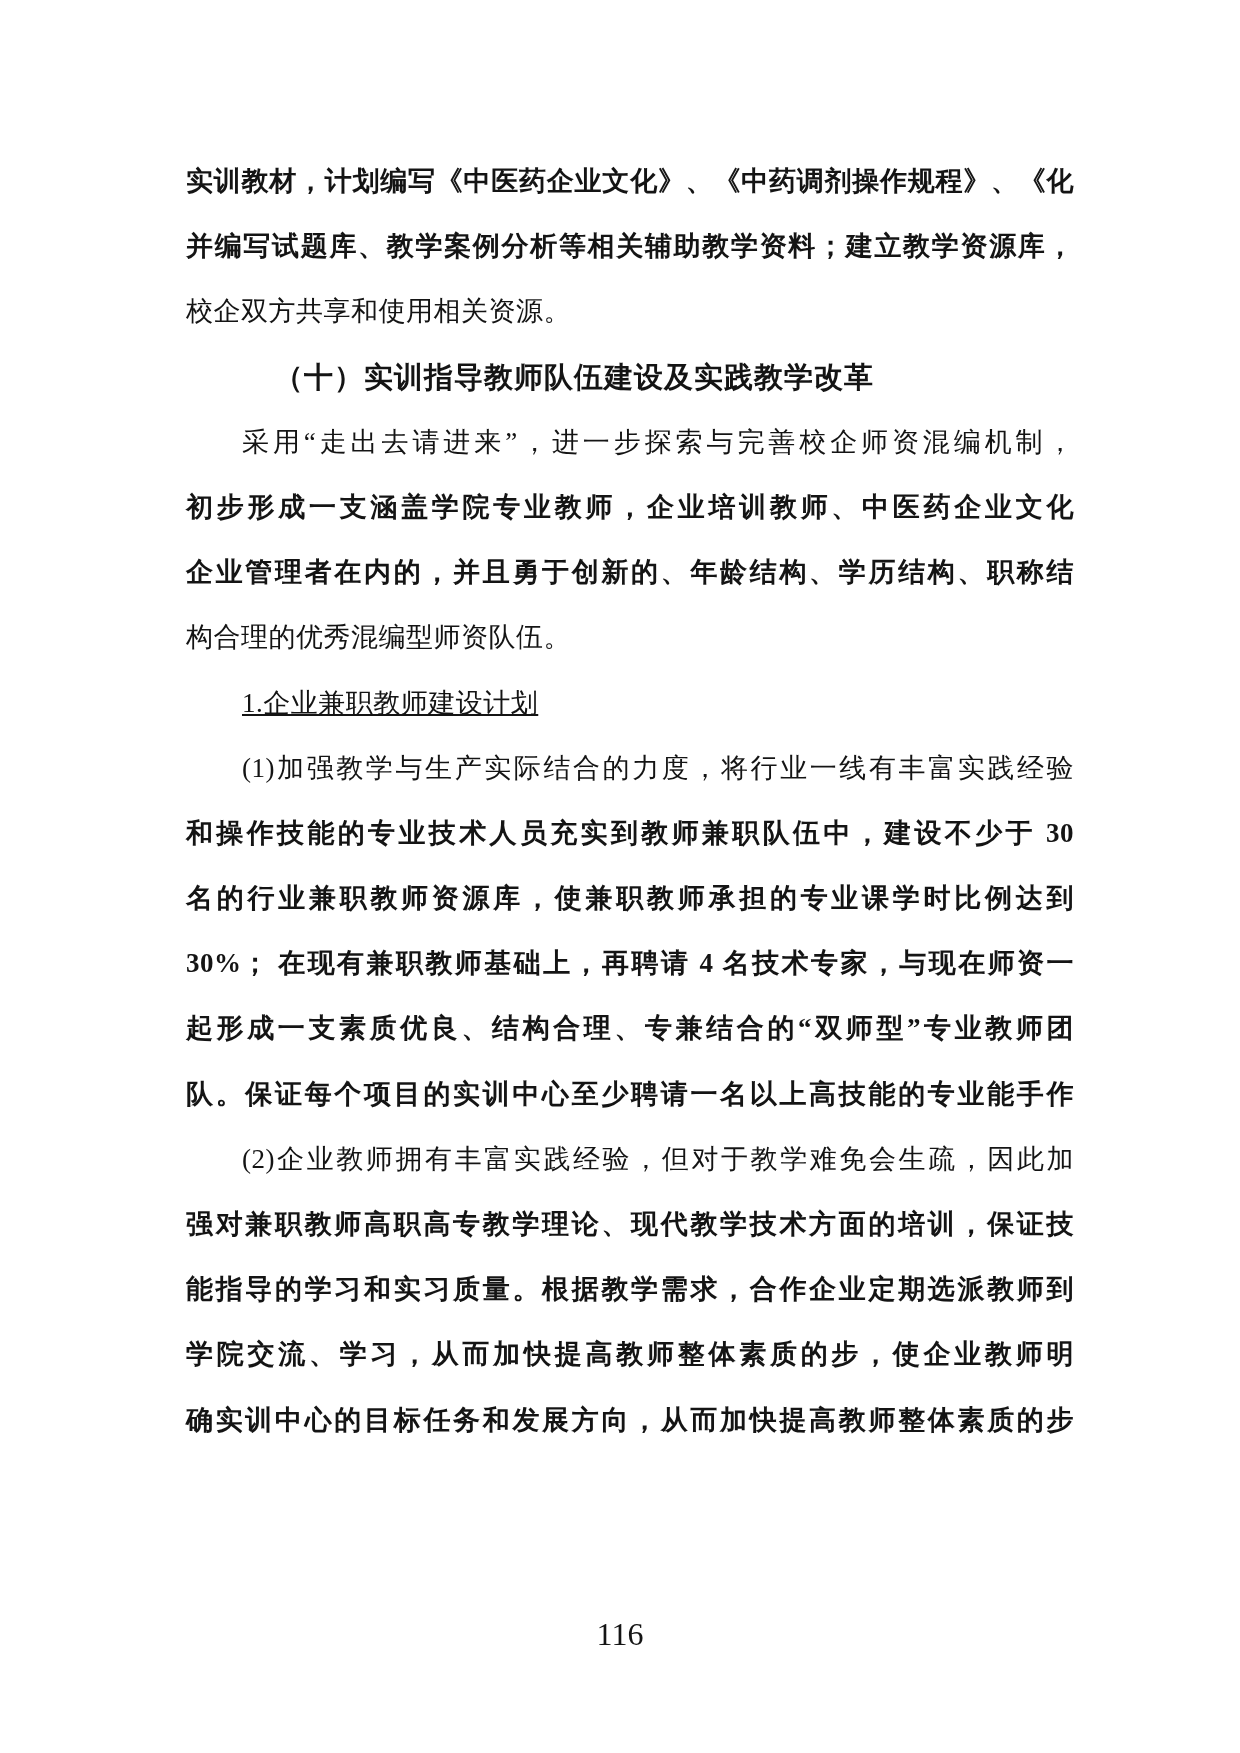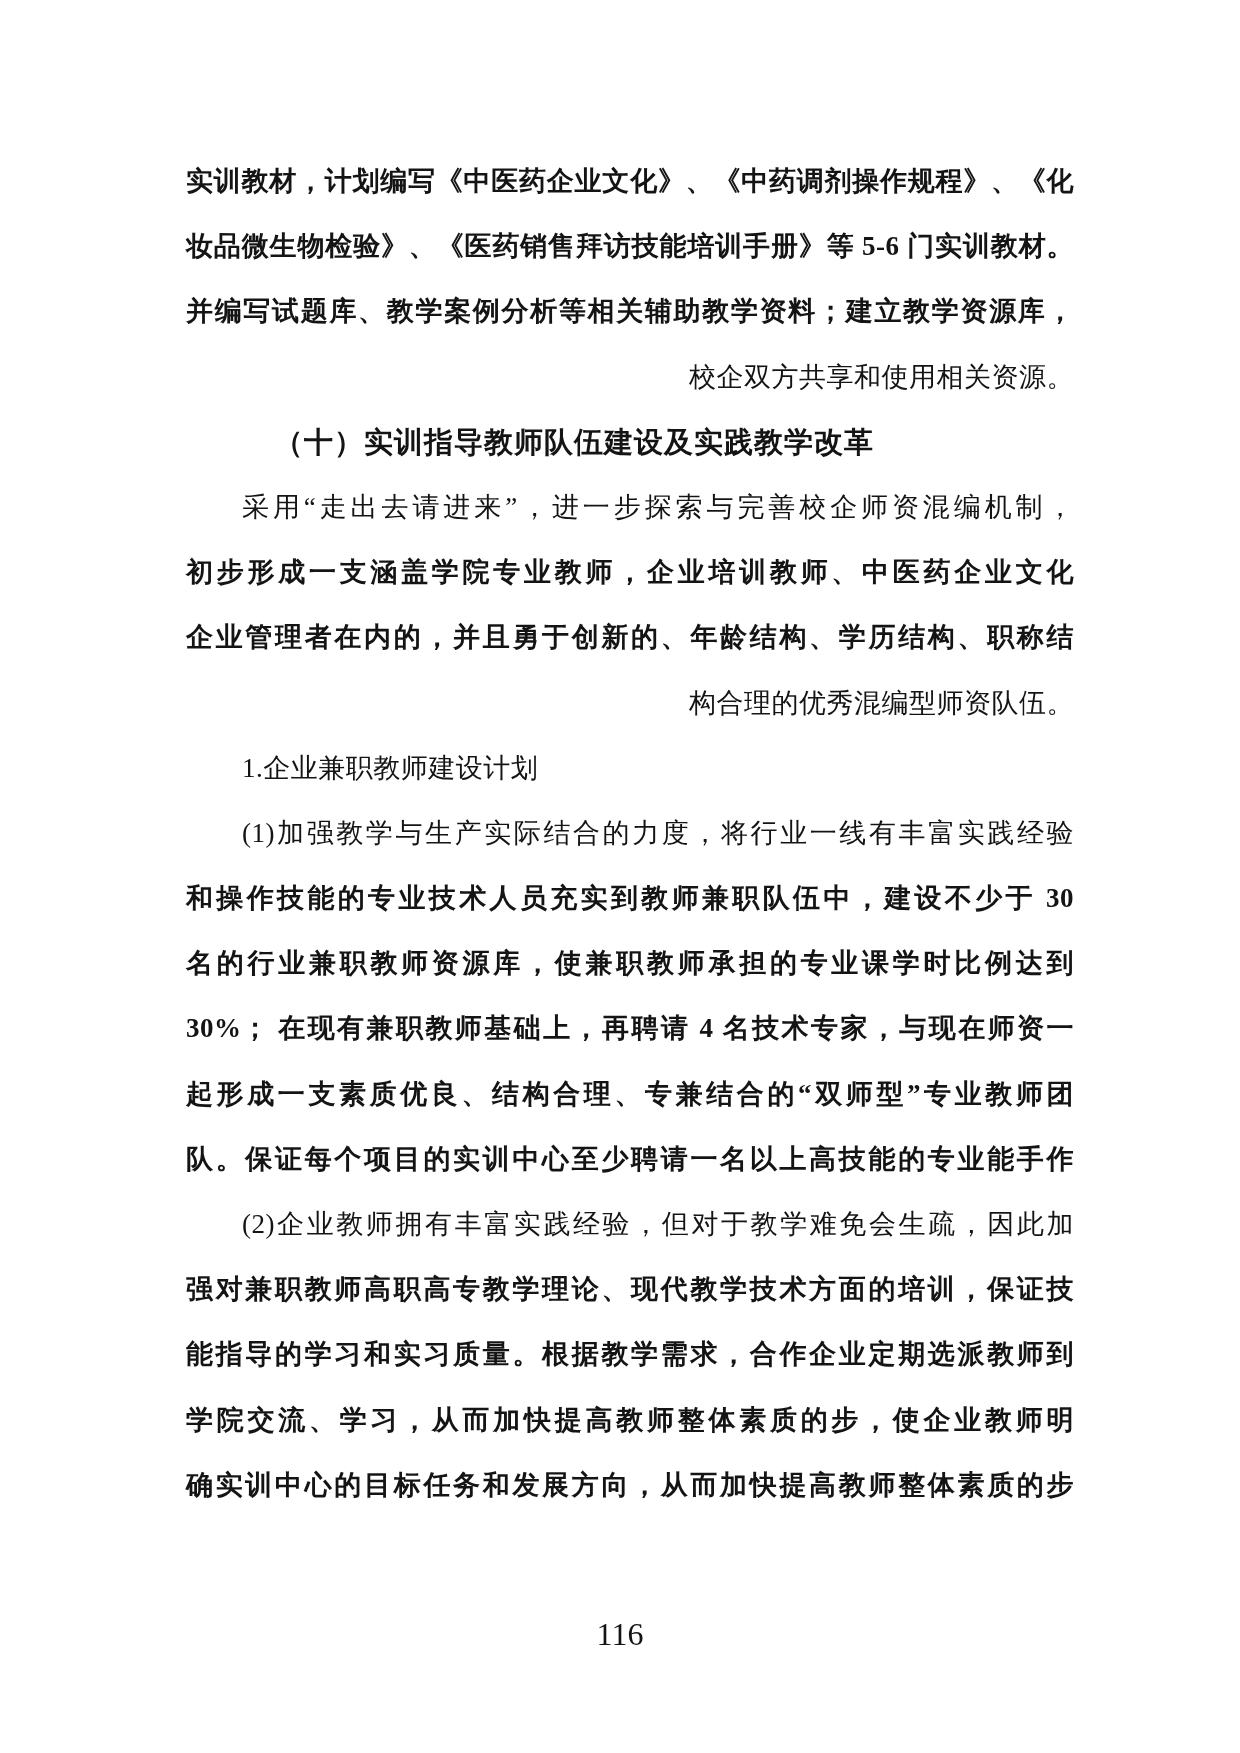--- a/index.html
+++ b/index.html
@@ -30,31 +30,32 @@
     white-space: normal;
     overflow: visible;
   }
   .line.justify {
     text-align: justify;
     text-align-last: justify;
     text-justify: inter-character;
     font-weight: bold;
   }
   .line.left {
-    text-align: right;
+    text-align: left;
   }
   .line.indent-justify {
     text-indent: 56px;
     text-align: justify;
     text-align-last: justify;
     text-justify: inter-character;
   }
   .line.indent-left {
     text-indent: 56px;
     text-align: left;
+    text-decoration: underline;
   }
   .line.heading {
     text-indent: 88px;
     font-weight: bold;
     font-size: 29px;
     letter-spacing: 1px;
     text-align: left;
   }
   .page-footer {
     position: absolute;
@@ -66,21 +67,20 @@
     line-height: 32px;
     color: #141414;
   }
 </style>
 </head>
 <body>
 
 <div class="page">
   <div class="doc-body">
       <div class="line justify">实训教材，计划编写《中医药企业文化》、《中药调剂操作规程》、《化</div>
-      <div class="line justify">妆品微生物检验》、《医药销售拜访技能培训手册》等 5-6 门实训教材。</div>
       <div class="line justify">并编写试题库、教学案例分析等相关辅助教学资料；建立教学资源库，</div>
       <div class="line left">校企双方共享和使用相关资源。</div>
       <div class="line heading">（十）实训指导教师队伍建设及实践教学改革</div>
       <div class="line indent-justify">采用“走出去请进来”，进一步探索与完善校企师资混编机制，</div>
       <div class="line justify">初步形成一支涵盖学院专业教师，企业培训教师、中医药企业文化</div>
       <div class="line justify">企业管理者在内的，并且勇于创新的、年龄结构、学历结构、职称结</div>
       <div class="line left">构合理的优秀混编型师资队伍。</div>
       <div class="line indent-left">1.企业兼职教师建设计划</div>
       <div class="line indent-justify">(1)加强教学与生产实际结合的力度，将行业一线有丰富实践经验</div>
       <div class="line justify">和操作技能的专业技术人员充实到教师兼职队伍中，建设不少于 30</div>

